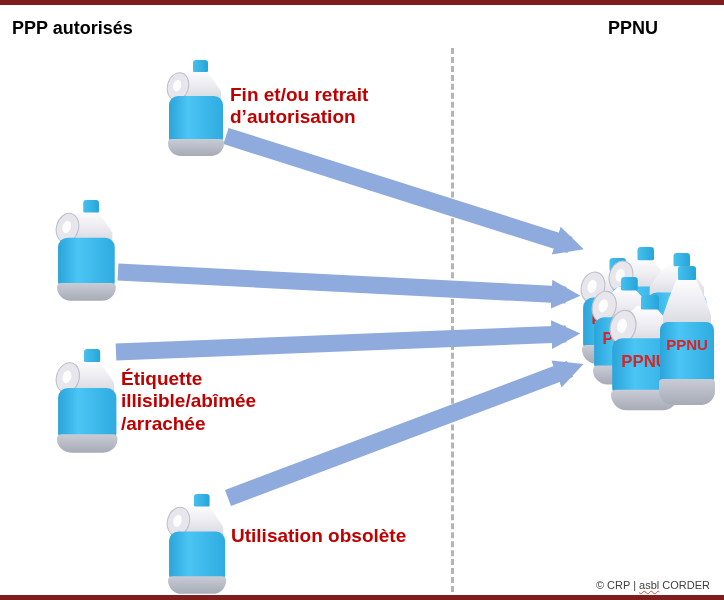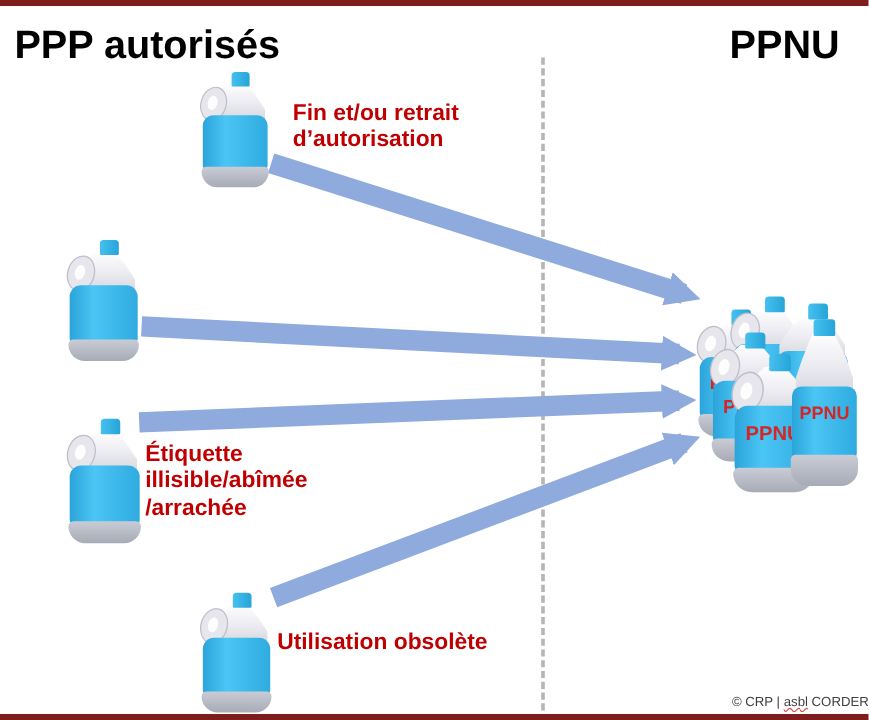--- a/index.html
+++ b/index.html
@@ -4,21 +4,21 @@
 <style>
   :root{
     --accent_arrow:#8FAADC; --label_red:#C00000; --bottle_blue:#38B6E9;
     --bar_maroon:#7F1D1D; --ppnu_red:#D42626; --dash_gray:#B5B5B5; --footer_gray:#3F3F3F;
   }
   html,body{margin:0;padding:0;background:#fff;}
   .slide{position:relative;width:724px;height:600px;background:#fff;overflow:hidden;
          font-family:"Liberation Sans","DejaVu Sans",sans-serif;}
   .bar{position:absolute;left:0;width:724px;height:5px;background:var(--bar_maroon);}
   .bar.top{top:0;} .bar.bottom{bottom:0;}
-  .title{position:absolute;font-size:33px;font-weight:bold;color:#000;white-space:nowrap;}
+  .title{position:absolute;font-size:18px;font-weight:bold;color:#000;white-space:nowrap;}
   .title.left{left:12px;top:18px;}
   .title.right{left:608px;top:18px;}
   .divider{position:absolute;left:451px;top:48px;height:544px;width:0;
            border-left:3px dashed var(--dash_gray);}
   .reason-label{position:absolute;font-size:19px;font-weight:bold;color:var(--label_red);
                 line-height:1.18;white-space:pre-line;}
   .arrow-layer{position:absolute;left:0;top:0;width:724px;height:600px;pointer-events:none;}
   .arrow{stroke:var(--accent_arrow);stroke-width:17;fill:none;}
   .ah{fill:var(--accent_arrow);}
 
@@ -49,21 +49,21 @@
     background:linear-gradient(180deg,#ffffff 0%,#ececf2 55%,#d9d9e1 100%);
     clip-path:polygon(30% 0,66% 0,88% 45%,100% 80%,100% 100%,0 100%,0 80%,12% 45%);}
   .bottle-tall .tbody{position:absolute;left:2px;top:56px;width:54px;height:60px;
     background:linear-gradient(90deg,#2ba4da 0%,#4ac5f4 35%,#30abe0 100%);
     border-radius:8px 8px 4px 4px;}
   .bottle-tall .tbase{position:absolute;left:1px;top:113px;width:56px;height:26px;
     background:linear-gradient(180deg,#c9ccd5 0%,#a7abb6 100%);border-radius:4px 4px 14px 14px;}
   .bottle-tall .ppnu-label{position:absolute;left:0;top:70px;width:100%;text-align:center;
     font-size:15px;font-weight:bold;color:var(--ppnu_red);}
 
-  .footer{position:absolute;right:0;bottom:9px;font-size:11px;color:var(--footer_gray);
+  .footer{position:absolute;right:14px;bottom:9px;font-size:11px;color:var(--footer_gray);
           font-family:"Liberation Sans","DejaVu Sans",sans-serif;}
   .footer .misspelled{text-decoration:underline;text-decoration-style:wavy;
           text-decoration-color:#e04a3f;text-decoration-thickness:1px;}
 </style>
 </head>
 <body>
 
 <div class="slide">
 
   <div class="bar top"></div>
@@ -107,21 +107,21 @@
     <div class="base"></div>
   </div>
   <div class="jug" style="left:168px;top:494px;transform:scale(1.04);">
     <div class="shoulder"></div>
     <div class="handle"></div>
     <div class="cap"></div>
     <div class="body"></div>
     <div class="base"></div>
   </div>
 
-  <div class="reason-label" style="left:244px;top:84px;width:180px;">Fin et/ou retrait
+  <div class="reason-label" style="left:230px;top:84px;width:180px;">Fin et/ou retrait
 d’autorisation</div>
   <div class="reason-label" style="left:231px;top:525px;width:230px;">Utilisation obsolète</div>
   <div class="reason-label" style="left:121px;top:368px;width:190px;">Étiquette
 illisible/abîmée
 /arrachée</div>
 
   <div class="jug" style="left:582px;top:258px;transform:scale(1.1);">
     <div class="shoulder"></div>
     <div class="handle"></div>
     <div class="cap"></div>

